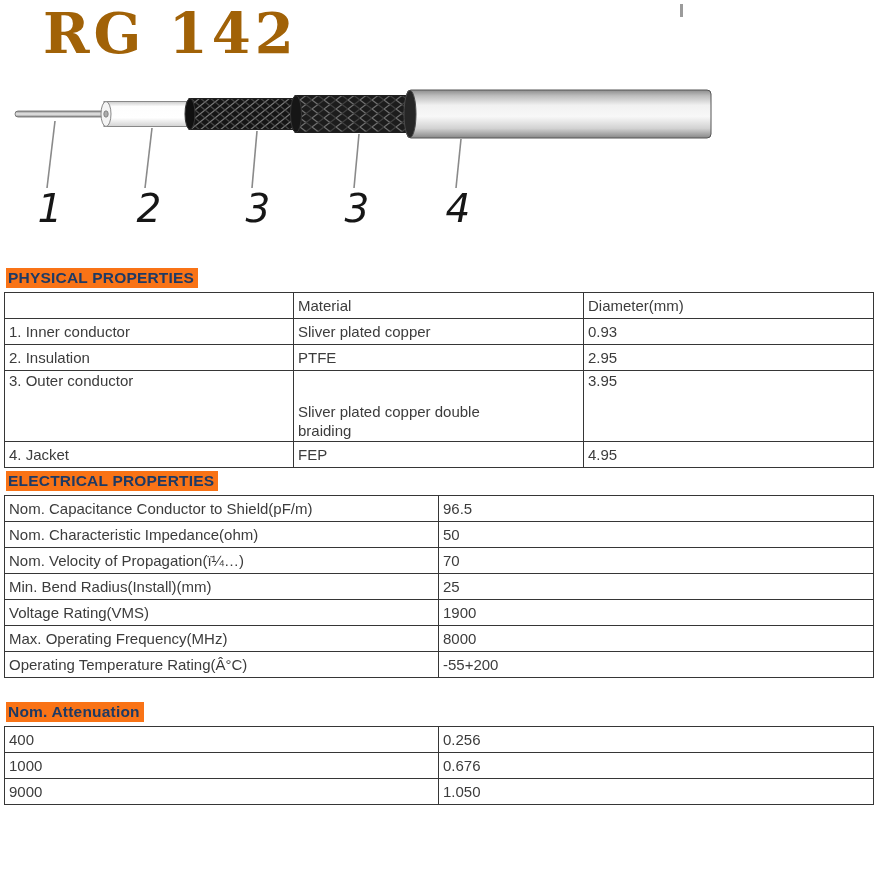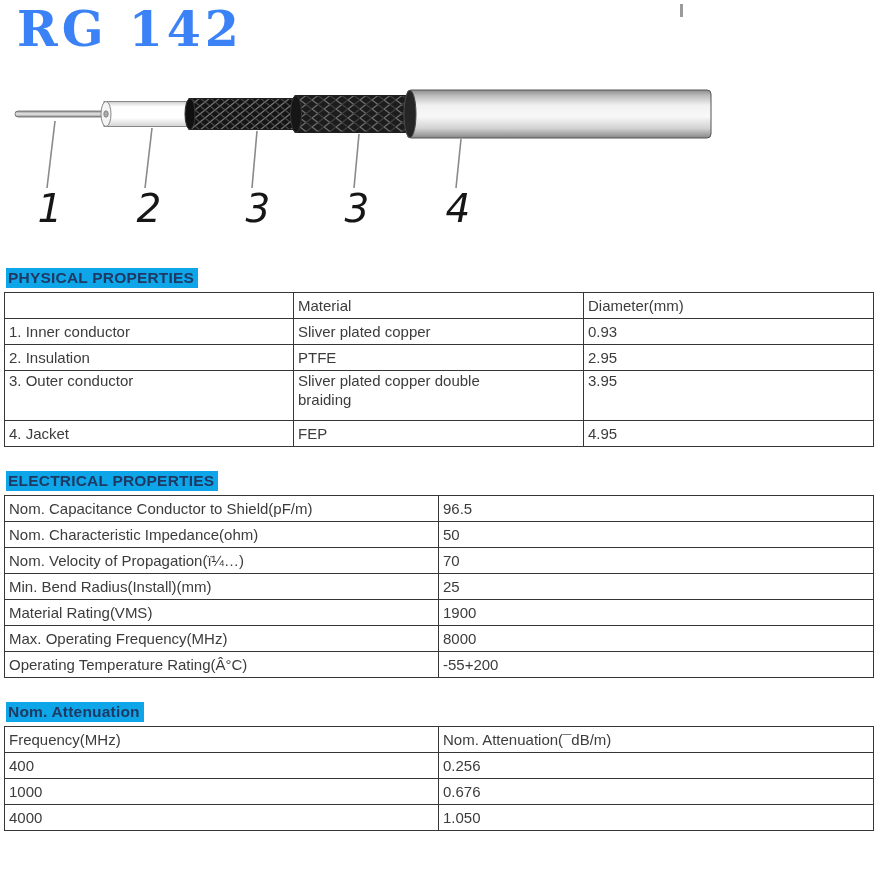--- a/index.html
+++ b/index.html
@@ -5,45 +5,45 @@
   html, body { margin: 0; padding: 0; }
   body {
     width: 878px; height: 883px;
     background: #ffffff;
     font-family: "Liberation Sans", sans-serif;
     position: relative;
     color: #3c3c3c;
   }
 
   .page-title {
-    position: absolute; left: 17px; top: 0px;
+    position: absolute; left: 43px; top: 0px;
     font-family: "DejaVu Serif", serif;
     font-weight: bold;
-    font-size: 49px;
+    font-size: 56px;
     letter-spacing: 4px;
-    color: #3b82f6;
+    color: #a16207;
   }
 
   .stray-mark {
     position: absolute; left: 680px; top: 4px;
     width: 3px; height: 13px;
     background: #7a7a7a; opacity: .75;
   }
 
   .diagram-svg { position: absolute; left: 0; top: 82px; }
 
   .sec-head {
     position: absolute;
     font-size: 15.5px;
     font-weight: bold;
     color: #1e3a64;
     letter-spacing: 0.2px;
   }
   .sec-head span {
-    background: #0ea5e9;
+    background: #f97316;
     padding: 1px 4px 2px 2px;
   }
 
   .spec-table {
     position: absolute;
     border-collapse: collapse;
     table-layout: fixed;
     width: 869px;
     left: 4px;
     border-radius: 23px;
@@ -56,21 +56,21 @@
     height: 23px;
     vertical-align: middle;
     overflow: hidden;
     line-height: 19px;
   }
   .phys-table { top: 292px; }
   .phys-table col.c1 { width: 289px; }
   .phys-table col.c2 { width: 290px; }
   .phys-table col.c3 { width: 290px; }
   .phys-table tr.tall td { height: 48px; vertical-align: top; padding-top: 0; }
-  .wrap-cell { display: block; width: 218px; }
+  .wrap-cell { display: block; width: 218px; margin-top: 31px; }
 
   .elec-table { top: 495px; padding-left: 35px; }
   .elec-table col.c1 { width: 434px; }
   .elec-table col.c2 { width: 435px; }
 
   .att-table { top: 726px; }
   .att-table col.c1 { width: 434px; }
   .att-table col.c2 { width: 435px; }
 
   .head-phys { left: 6px; top: 269px; }
@@ -203,21 +203,21 @@
   </tr>
   <tr>
     <td>Nom. Velocity of Propagation(ï¼…)</td>
     <td>70</td>
   </tr>
   <tr>
     <td>Min. Bend Radius(Install)(mm)</td>
     <td>25</td>
   </tr>
   <tr>
-    <td>Material Rating(VMS)</td>
+    <td>Voltage Rating(VMS)</td>
     <td>1900</td>
   </tr>
   <tr>
     <td>Max. Operating Frequency(MHz)</td>
     <td>8000</td>
   </tr>
   <tr>
     <td>Operating Temperature Rating(Â°C)</td>
     <td>-55+200</td>
   </tr>
@@ -226,30 +226,26 @@
 
 <div class="sec-head head-att">
   <span>Nom. Attenuation</span>
 </div>
 <table class="spec-table att-table">
   <colgroup>
       <col class="c1">
       <col class="c2">
     </colgroup>
   <tbody>
-      <tr>
-    <td>Frequency(MHz)</td>
-    <td>Nom. Attenuation(¯dB/m)</td>
-  </tr>
   <tr>
     <td>400</td>
     <td>0.256</td>
   </tr>
   <tr>
     <td>1000</td>
     <td>0.676</td>
   </tr>
   <tr>
-    <td>4000</td>
+    <td>9000</td>
     <td>1.050</td>
   </tr>
 </tbody>
   </table>
 
 </body></html>

